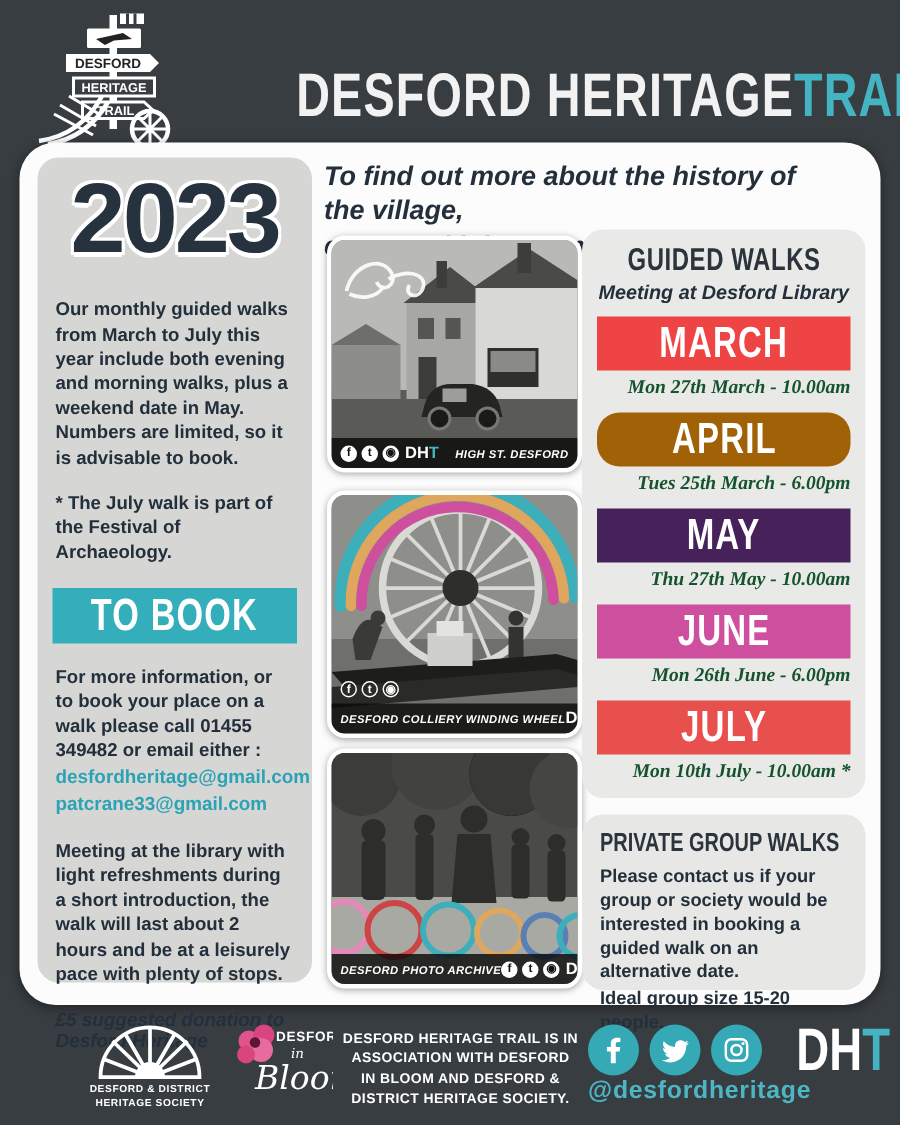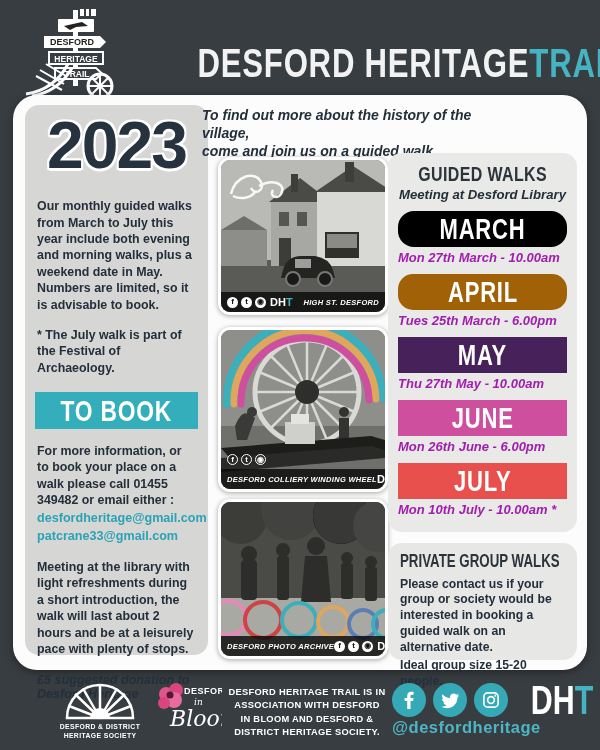--- a/index.html
+++ b/index.html
@@ -24,21 +24,21 @@
   .year { text-align:center; font-size:66px; font-weight:bold; letter-spacing:-2px; color:#26323e;
           text-shadow:2px 2px 0 #fff,-2px -2px 0 #fff,2px -2px 0 #fff,-2px 2px 0 #fff,0 3px 0 #fff; line-height:1.05; }
   .lp-text { font-size:12.4px; font-weight:600; line-height:1.32; margin-top:14px; }
   .lp-text.first { margin-top:18px; }
   .tobook { margin:16px -2px 0 -2px; background:#35aebc; height:37px; text-align:center; line-height:37px; }
   .tobook .cond { font-size:30px; font-weight:bold; color:#fff; letter-spacing:1px; }
   .emails { font-size:12.6px; font-weight:bold; color:#2ba3b4; line-height:1.45; }
   .donation { font-size:12.6px; font-style:italic; font-weight:600; margin-top:16px; }
 
   
-  .intro { position:absolute; left:189px; top:11px; width:320px; font-size:14px; font-style:italic; font-weight:600; color:#232f3a; line-height:1.3; }
+  .intro { position:absolute; left:203px; top:11px; width:320px; font-size:18px; font-style:italic; font-weight:600; color:#232f3a; line-height:1.3; }
   .photo { position:absolute; left:205px; width:170px; border-radius:12px; overflow:hidden; border:3px solid #fff; box-shadow:0 1px 5px rgba(0,0,0,.35); background:#777; }
   .photo svg { display:block; }
   .ph1 { top:62px; height:158px; }
   .ph2 { top:232px; height:165px; }
   .ph3 { top:404px; height:160px; }
   .caption-bar { position:absolute; left:0; bottom:0; width:100%; height:20px; background:rgba(10,10,10,.82);
                  display:flex; align-items:center; padding:0 6px; color:#fff; }
   .caption { font-size:7.5px; font-style:italic; font-weight:bold; letter-spacing:.3px; white-space:nowrap; }
   .dht-small { font-size:11px; font-weight:bold; letter-spacing:0; }
   .dht-small .t { color:#45b4c2; }
@@ -49,21 +49,21 @@
   .icons-float { position:absolute; left:6px; bottom:24px; display:flex; gap:3px; }
   .icons-float .mini-ic { background:transparent; border:1px solid #fff; color:#fff; }
 
   
   .right-panel { position:absolute; left:375px; top:58px; width:189px; height:379px; background:#e9e9e7; border-radius:14px; padding:8px 10px 0 10px; }
   .gw-title { text-align:center; color:#2b343c; line-height:1; margin-top:2px; }
   .gw-title .cond { font-size:21px; font-weight:bold; letter-spacing:.5px; }
   .gw-sub { text-align:center; font-size:13.2px; font-style:italic; font-weight:600; color:#232f3a; margin-top:3px; }
   .month-banner { height:36px; margin-top:9px; text-align:center; line-height:36px; }
   .month-banner .cond { font-size:29px; font-weight:bold; color:#fff; letter-spacing:1px; }
-  .month-date { text-align:left; font-size:13px; font-style:italic; font-weight:bold; color:#a21caf; margin-top:3px; }
+  .month-date { text-align:right; font-size:13px; font-style:italic; font-weight:bold; color:#14532d; margin-top:3px;font-family:Liberation Serif, serif; }
 
   .private-panel { position:absolute; left:375px; top:448px; width:189px; height:117px; background:#e7e7e5; border-radius:14px; padding:10px 12px 0 12px; color:#232f3a; }
   .pv-title { line-height:1; }
   .pv-title .cond { transform-origin:0 50%; font-size:17.5px; font-weight:bold; color:#2b343c; }
   .pv-text { font-size:12.2px; font-weight:600; line-height:1.3; margin-top:6px; }
   .pv-text2 { font-size:12.2px; font-weight:600; line-height:1.3; margin-top:2px; }
 
   
   .footer { position:absolute; left:0; top:670px; width:600px; height:80px; color:#fff; }
   .society-logo { position:absolute; left:58px; top:12px; width:84px; text-align:center; }
@@ -260,21 +260,21 @@
           <div class="mini-ic">◉</div>
         </div>
         <span class="dht-small" style="margin-left:4px"><span>DH</span></span>
       </div>
     </div>
 
     <div class="right-panel">
       <div class="gw-title"><span class="cond">GUIDED WALKS</span></div>
       <div class="gw-sub">Meeting at Desford Library</div>
 
-      <div class="month-banner" style="background: #000000; border-radius: 16px;"><span class="cond">MARCH</span></div>
+      <div class="month-banner" style="background: #ef4444;"><span class="cond">MARCH</span></div>
       <div class="month-date">Mon 27th March - 10.00am</div>
 
       <div class="month-banner" style="background: #a16207; border-radius: 15px;"><span class="cond">APRIL</span></div>
       <div class="month-date">Tues 25th March - 6.00pm</div>
 
       <div class="month-banner" style="background: rgb(70, 33, 90);"><span class="cond">MAY</span></div>
       <div class="month-date">Thu 27th May - 10.00am</div>
 
       <div class="month-banner" style="background: rgb(207, 79, 159);"><span class="cond">JUNE</span></div>
       <div class="month-date">Mon 26th June - 6.00pm</div>

